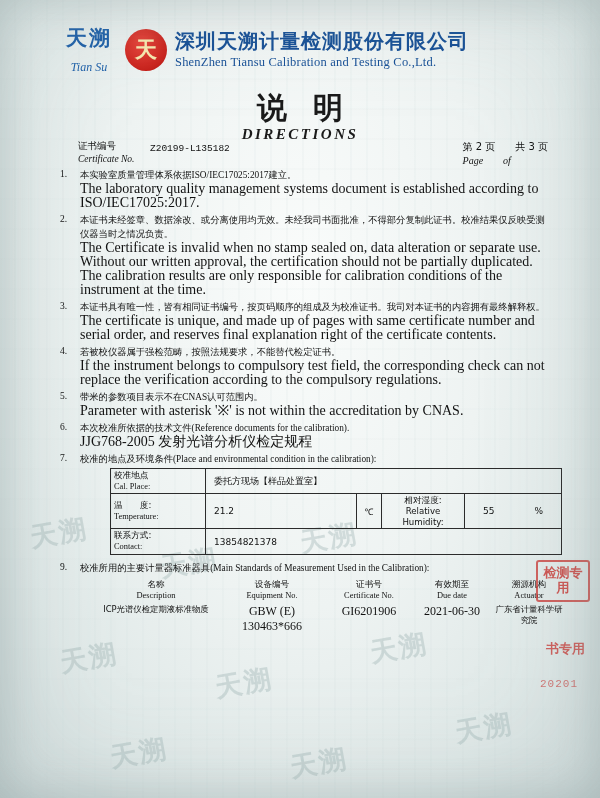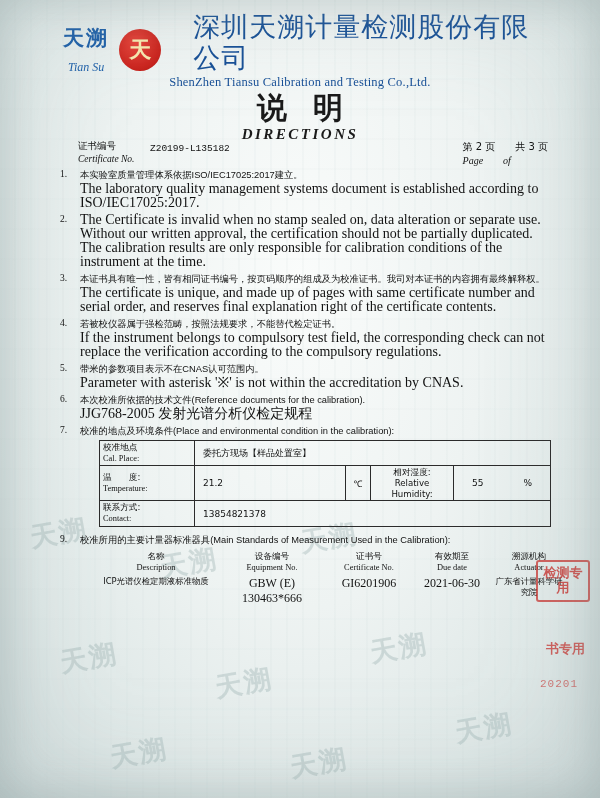--- a/index.html
+++ b/index.html
@@ -98,25 +98,24 @@
     align-items: center;
     justify-content: center;
     color: #f7e9b0;
     font-family: "DejaVu Sans", sans-serif;
     font-size: 22px;
     font-weight: bold;
   }
   .co-names { line-height: 1.15; }
   .co-cn {
     font-family: "DejaVu Sans", sans-serif;
-    font-size: 27px;
-    font-weight: normal;
+    font-size: 20px;
+    font-weight: bold;
     color: #164f96;
     letter-spacing: 1px;
-    margin-left: 24px;
   }
   .co-en {
     font-family: "Liberation Serif", serif;
     font-size: 12.5px;
     color: #164f96;
     letter-spacing: .2px;
     margin-top: 2px;
   }
 
   
@@ -211,35 +210,35 @@
   .item .num {
     width: 20px;
     flex: 0 0 20px;
     font-family: "Liberation Serif", serif;
     font-size: 9.5px;
     color: #111;
     padding-top: 1px;
   }
   .item .txt { flex: 1 1 auto; }
   .ln-cn {
-    font-family: Liberation Sans, sans-serif;
+    font-family: Liberation Serif, serif;
     font-size: 9.3px;
     line-height: 14px;
     color: #111;
   }
   .ln-en {
     font-family: "Liberation Serif", serif;
     font-size: 14px;
     line-height: 14px;
     color: #111;
   }
 
   
   .cond-table {
-    margin: 2px 0 3px 19px;
+    margin: 2px 0 3px 30px;
     width: 452px;
     border-collapse: collapse;
   }
   .cond-table td {
     border: 1px solid #2b2b2b;
     padding: 1px 3px;
     vertical-align: middle;
     height: 19px;
   }
   .c-lbl {
@@ -409,20 +408,21 @@
       <div class="num">1.</div>
       <div class="txt">
         <div class="ln-cn">本实验室质量管理体系依据ISO/IEC17025:2017建立。</div>
         <div class="ln-en">The laboratory quality management systems document is established according to ISO/IEC17025:2017.</div>
       </div>
     </div>
 
     <div class="item">
       <div class="num">2.</div>
       <div class="txt">
+        <div class="ln-cn">本证书未经签章、数据涂改、或分离使用均无效。未经我司书面批准，不得部分复制此证书。校准结果仅反映受测仪器当时之情况负责。</div>
         <div class="ln-en">The Certificate is invalid when no stamp sealed on, data alteration or separate use. Without our written approval, the certification should not be partially duplicated. The calibration results are only responsible for calibration conditions of the instrument at the time.</div>
       </div>
     </div>
 
     <div class="item">
       <div class="num">3.</div>
       <div class="txt">
         <div class="ln-cn">本证书具有唯一性，皆有相同证书编号，按页码顺序的组成及为校准证书。我司对本证书的内容拥有最终解释权。</div>
         <div class="ln-en">The certificate is unique, and made up of pages with same certificate number and serial order, and reserves final explanation right of the certificate contents.</div>
       </div>

